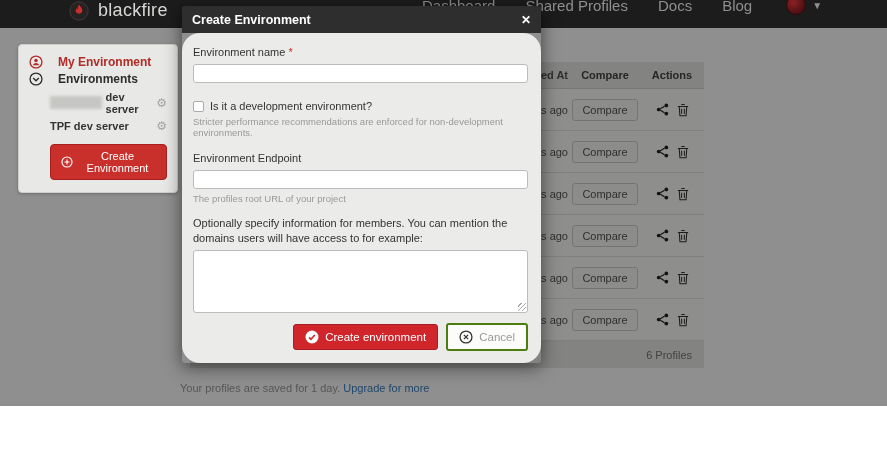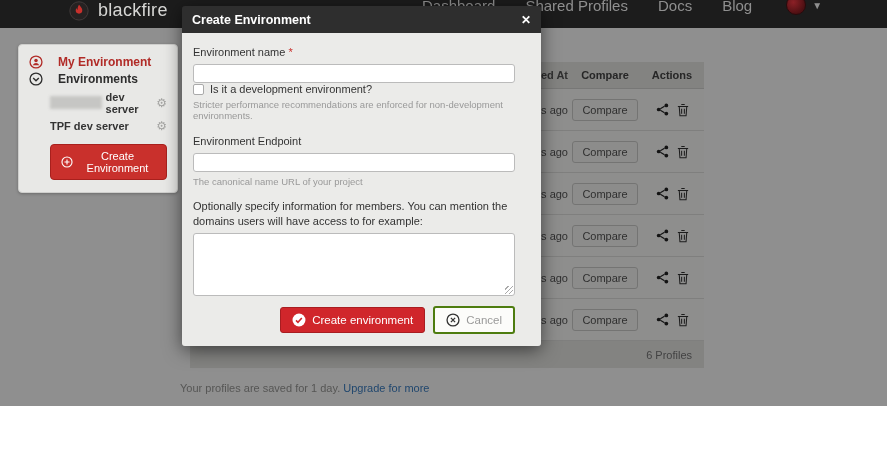--- a/index.html
+++ b/index.html
@@ -57,26 +57,26 @@
   .side-create { margin:9px 0 2px 21px; display:flex; align-items:center; gap:6px;
                  background:#c9302c; border:1px solid #a8201d; border-radius:4px;
                  color:#fff; font-size:11px; padding:5px 10px; cursor:pointer; }
 
   
   .modal { position:absolute; left:182px; top:6px; width:359px; z-index:30;
            border-radius:3px; box-shadow:0 4px 18px rgba(0,0,0,.55); overflow:hidden; }
   .m-head { height:27px; background:#2e2e2e; display:flex; align-items:center; padding:0 10px; }
   .m-title { color:#fff; font-weight:bold; font-size:12.5px; }
   .m-close { margin-left:auto; color:#fff; font-weight:bold; font-size:12px; cursor:pointer; background:none; border:none; }
-  .m-body { background:#ebebe9; padding:13px 26px 12px 11px; }
+  .m-body { background:#ebebe9; padding:13px 13px 12px 11px;border-radius:18px; }
   .f-label { font-size:11px; color:#333; }
   .req { color:#c9302c; }
   .txt-input { display:block; width:100%; height:19px; margin-top:6px; border:1px solid #bbb; border-radius:3px;
                background:#fff; padding:0 5px; font-size:11px; font-family:"Liberation Sans",sans-serif; }
-  .chk-row { display:flex; align-items:center; gap:6px; font-size:11px; color:#333; }
+  .chk-row { display:flex; align-items:center; gap:6px; margin-top:17px; font-size:11px; color:#333; }
   .chk { width:11px; height:11px; border:1px solid #aaa; background:#fff; border-radius:2px; cursor:pointer; }
   .help { margin-top:4px; font-size:9.5px; color:#999; }
   .lbl-endpoint { margin-top:14px; }
   .m-para { margin-top:12px; font-size:11px; color:#333; line-height:1.32; }
   .txt-area { position:relative; margin-top:5px; }
   .txt-area textarea { display:block; width:100%; height:63px; border:1px solid #bbb; border-radius:3px;
                        background:#fff; resize:none; font-family:"Liberation Sans",sans-serif; font-size:11px; padding:4px 5px; }
   .grip { position:absolute; right:2px; bottom:2px; width:8px; height:8px; cursor:nwse-resize;
           background:repeating-linear-gradient(135deg, transparent 0 2px, #aaa 2px 3px); }
   .m-foot { display:flex; justify-content:flex-end; align-items:center; gap:8px; margin-top:10px; }
@@ -328,21 +328,21 @@
       <input class="txt-input" type="text" style="">
 
       <div class="chk-row">
         <span class="chk"></span>
         <span>Is it a development environment?</span>
       </div>
       <div class="help">Stricter performance recommendations are enforced for non-development environments.</div>
 
       <div class="f-label lbl-endpoint">Environment Endpoint</div>
       <input class="txt-input" type="text" style="">
-      <div class="help">The canonical name URL of your project</div>
+      <div class="help">The profiles root URL of your project</div>
 
       <div class="m-para">Optionally specify information for members. You can mention the domains users will have access to for example:</div>
       <div class="txt-area">
         <textarea style=""></textarea>
         <span class="grip"></span>
       </div>
 
       <div class="m-foot">
         <button class="btn-create">
           <span>

